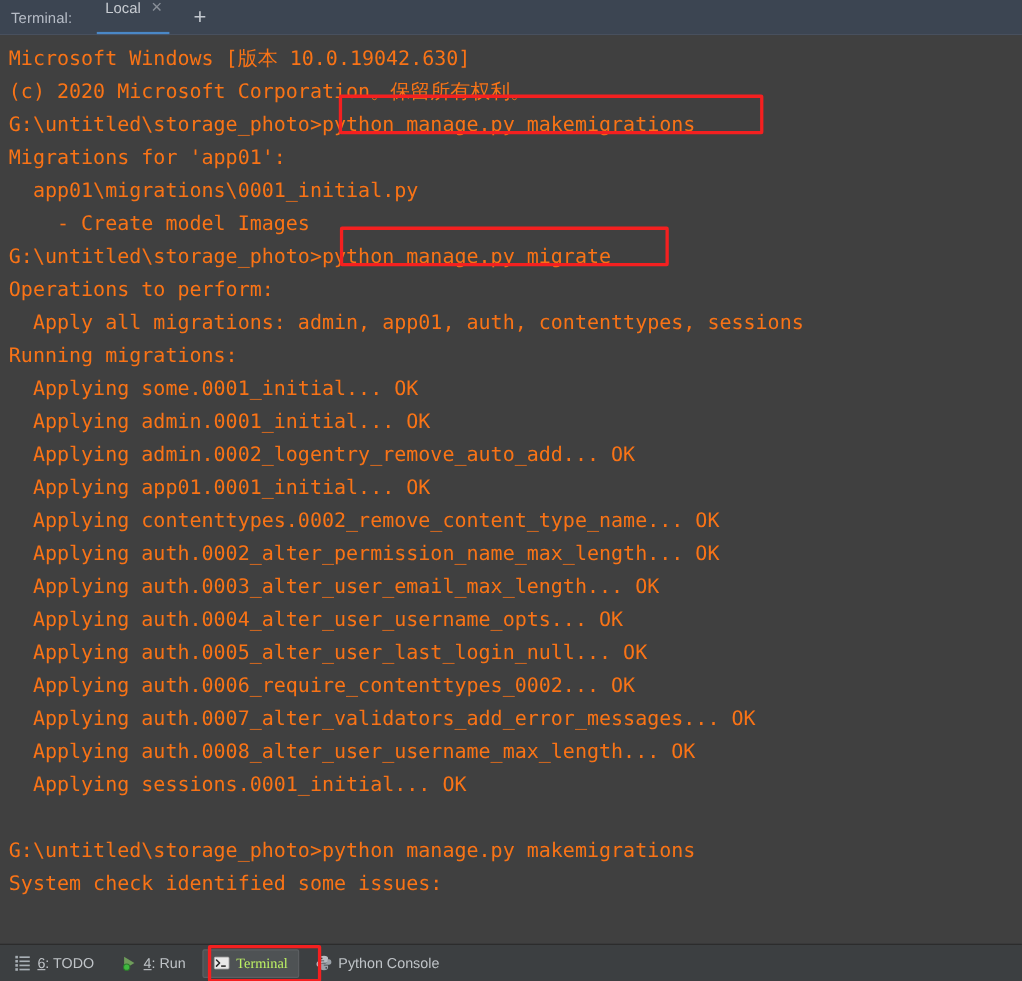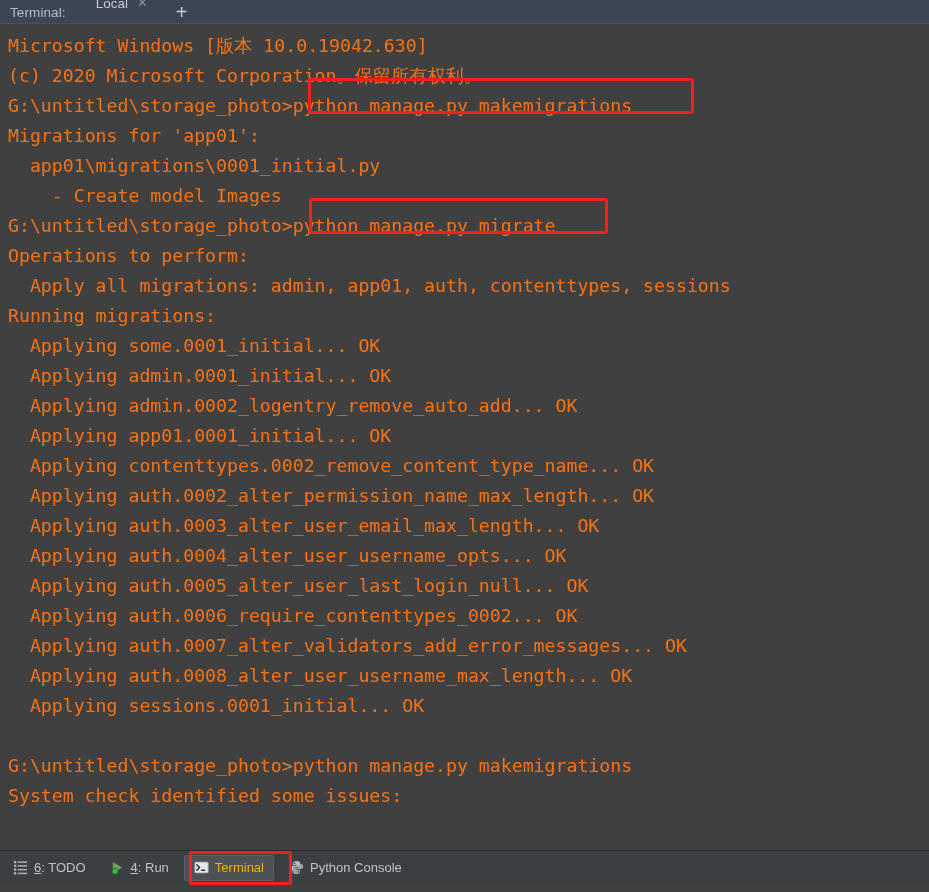--- a/index.html
+++ b/index.html
@@ -5,21 +5,21 @@
   * { box-sizing: border-box; margin: 0; padding: 0; }
   html, body {
     width: 929px; height: 892px;
     background: #404040;
     font-family: "DejaVu Sans Mono", monospace;
     overflow: hidden;
   }
 
   
   #terminal-header {
-    height: 24px;
+    height: 32px;
     background: #3c4552;
     display: flex;
     align-items: center;
     padding-left: 10px;
     position: relative;
   }
   #terminal-header::after {
     content: "";
     position: absolute;
     left: 0; right: 0; bottom: 0;
@@ -119,21 +119,21 @@
     font-size: 13px;
     margin-left: 6px;
     white-space: nowrap;
   }
   .st-num { text-decoration: underline; }
   .status-item.active {
     background: #4e5254;
     border: 1px solid #5c6063;
     border-radius: 2px;
   }
-  .status-item.active .st-label { color: #eab308; }
+  .status-item.active .st-label { color: #bef264; font-family: Liberation Serif, serif; }
   .status-hl {
     position: absolute;
     border: 3px solid #f42020;
     border-radius: 2px;
     pointer-events: none;
   }
 
   
   .icon { display: inline-block; flex: 0 0 auto; line-height: 0; }
 </style>

